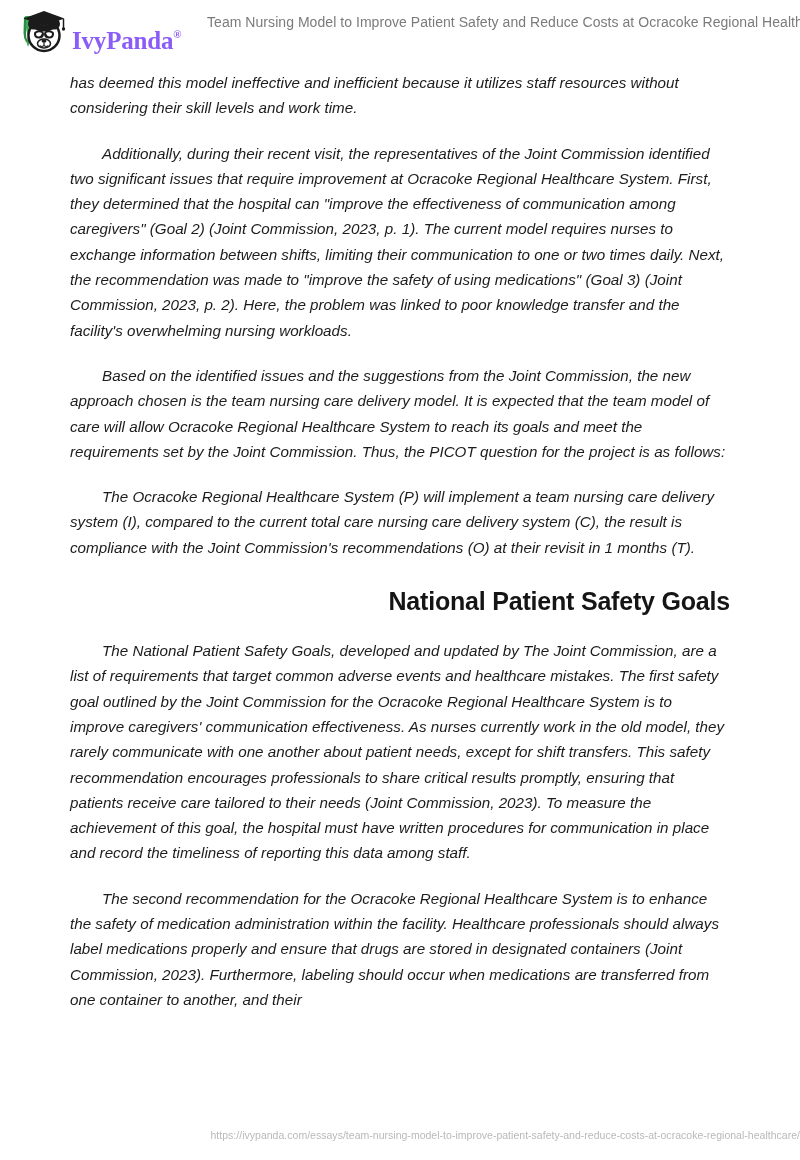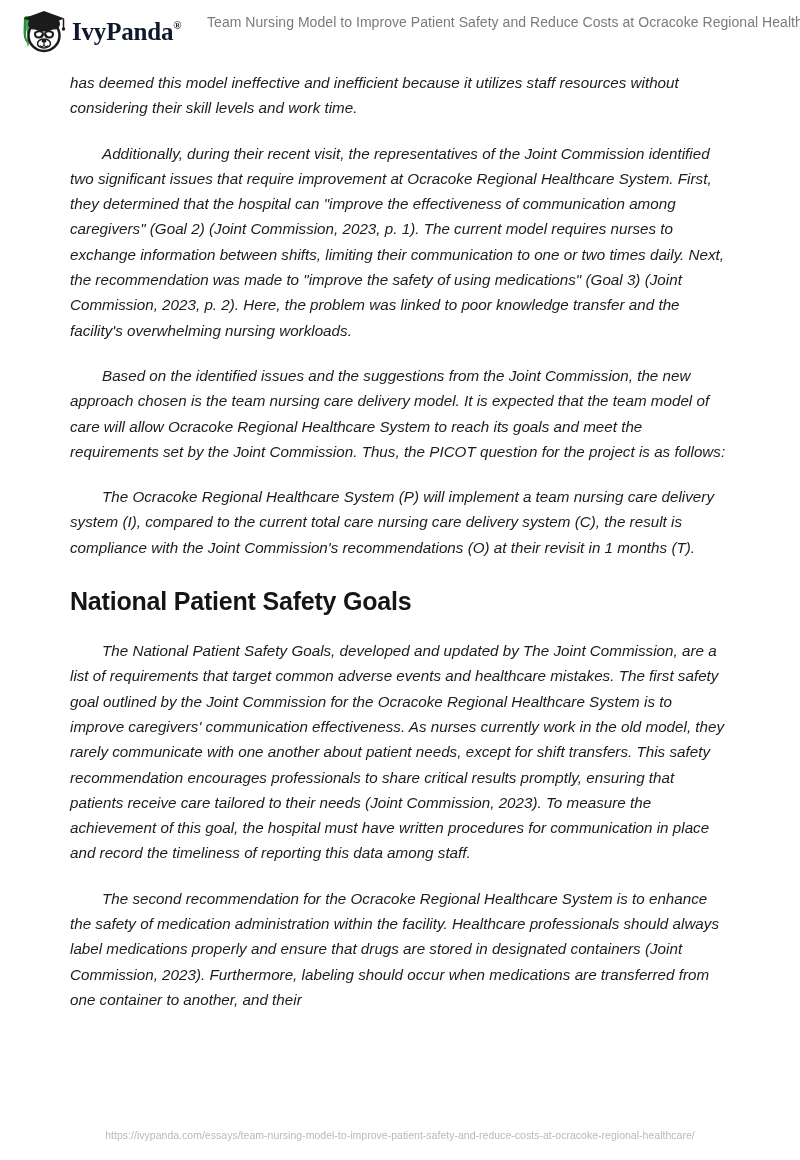--- a/index.html
+++ b/index.html
@@ -45,24 +45,24 @@
     position: relative;
     flex: 0 0 auto;
   }
   .brand-mark svg { display: block; }
   .brand-text {
     margin-left: 6px;
     font-family: "Liberation Serif", serif;
     font-weight: bold;
     font-size: 25px;
     letter-spacing: -0.2px;
-    color: #0f172a;
+    color: #8b5cf6;
     line-height: 1;
     position: relative;
-    top: 1px;
+    top: 10px;
     white-space: nowrap;
   }
   .brand-text .reg {
     font-size: 11px;
     vertical-align: super;
     font-weight: bold;
     position: relative;
     top: -1px;
     left: 0px;
   }
@@ -97,29 +97,30 @@
   .content p.indent {
     text-indent: 32px;
   }
   .content h2 {
     margin: 26px 0 22px 0;
     font-size: 25px;
     line-height: 30px;
     font-weight: bold;
     color: #151515;
     letter-spacing: -0.2px;
+    text-align: right;
   }
 
   
   .page-footer {
     position: absolute;
     left: 0;
     bottom: 17px;
     width: 800px;
-    text-align: center;
+    text-align: right;
     margin-top: 12px;
   }
   .footer-url {
     font-size: 10.5px;
     color: #b9b9b9;
     letter-spacing: 0.02px;
     text-decoration: none;
     white-space: nowrap;
   }
 </style>

